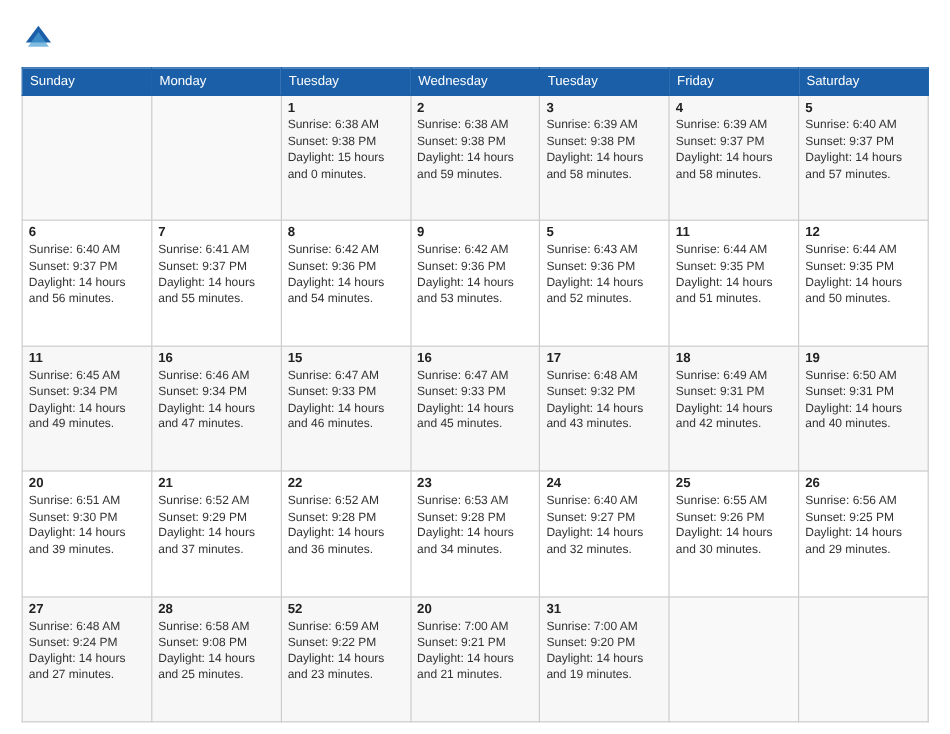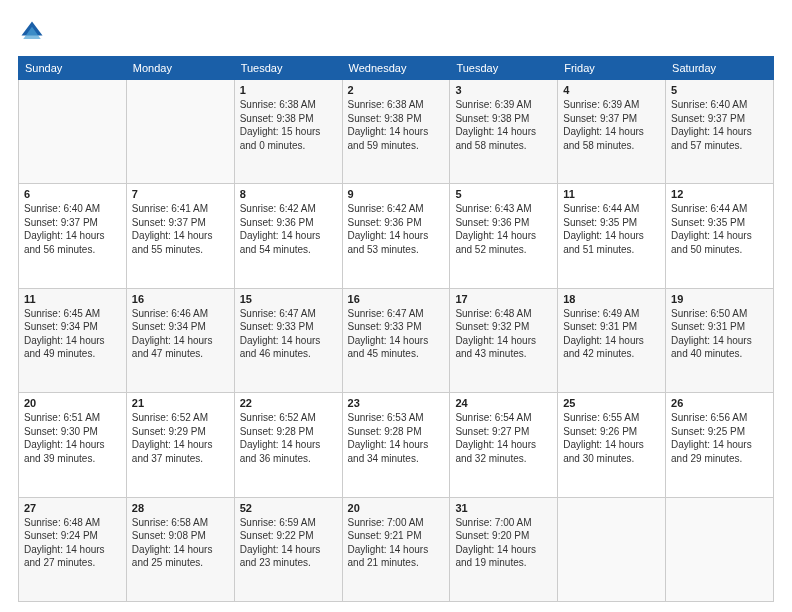--- a/index.html
+++ b/index.html
@@ -298,21 +298,21 @@
           </td>
           <td>
             <span class="day-num">23</span>
             <div class="day-detail">Sunrise: 6:53 AM
 Sunset: 9:28 PM
 Daylight: 14 hours
 and 34 minutes.</div>
           </td>
           <td>
             <span class="day-num">24</span>
-            <div class="day-detail">Sunrise: 6:54 AM
+            <div class="day-detail">Sunrise: 6:40 AM
 Sunset: 9:27 PM
 Daylight: 14 hours
 and 32 minutes.</div>
           </td>
           <td>
             <span class="day-num">25</span>
             <div class="day-detail">Sunrise: 6:55 AM
 Sunset: 9:26 PM
 Daylight: 14 hours
 and 30 minutes.</div>

